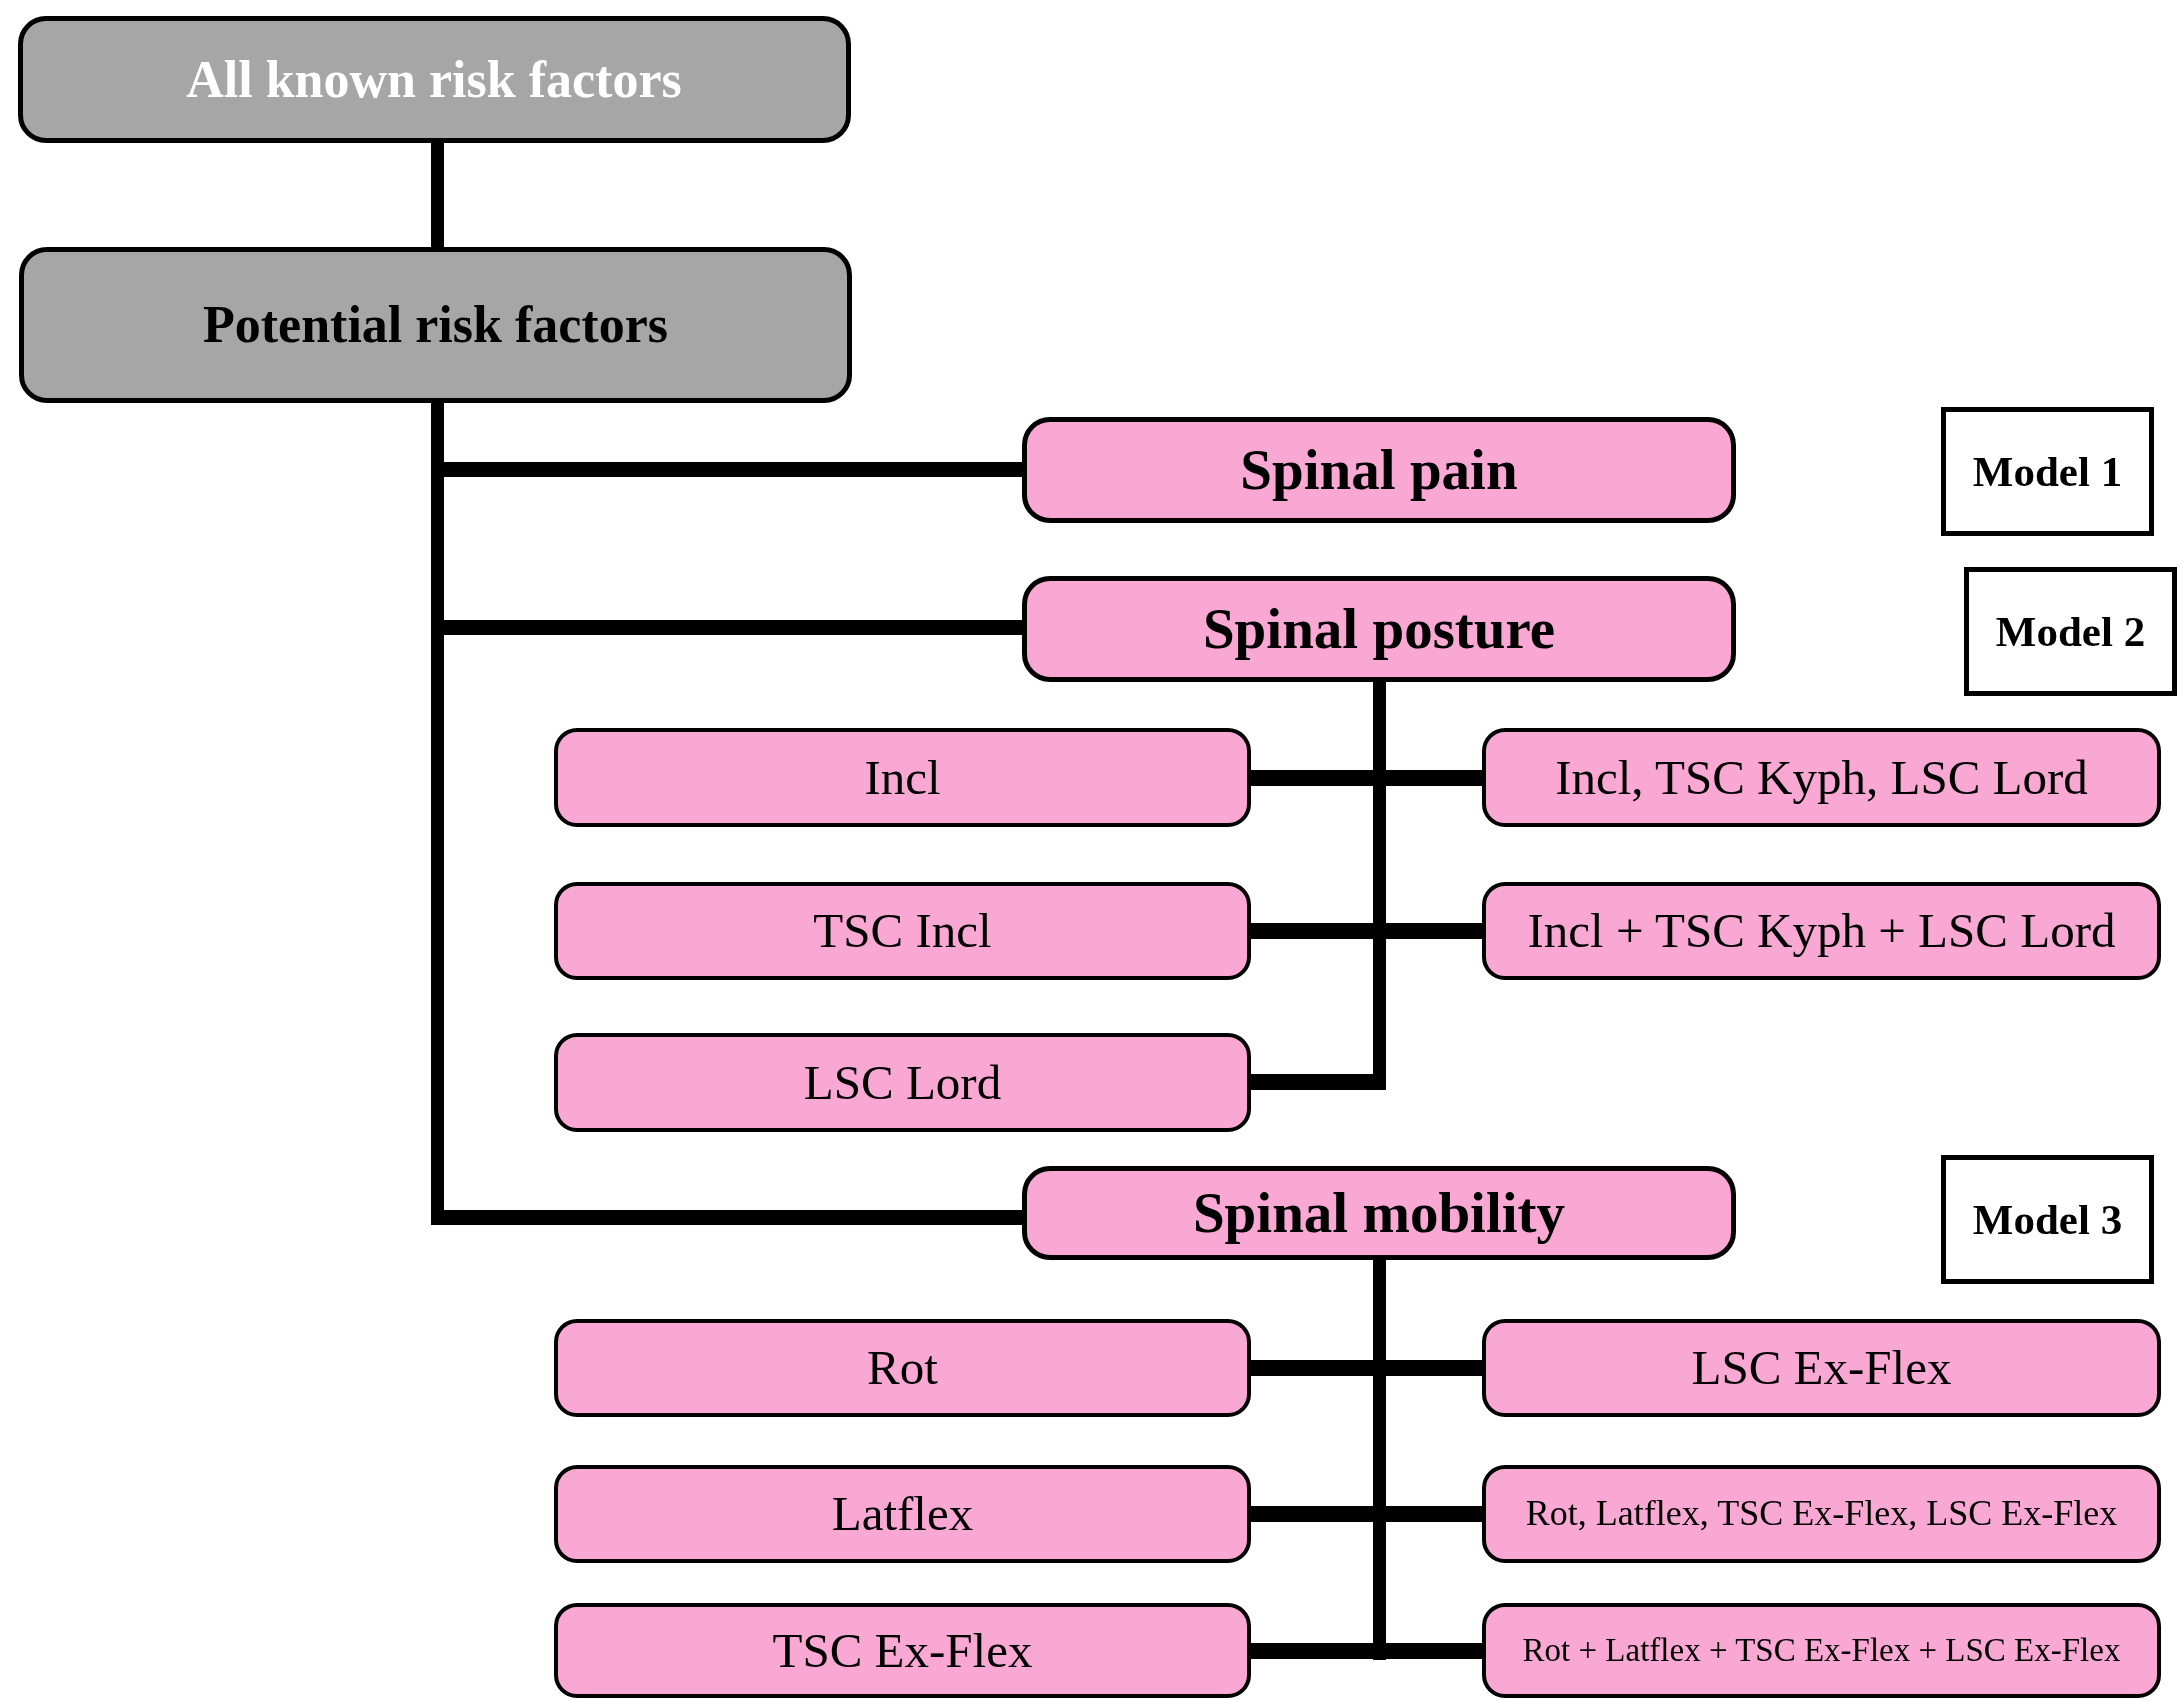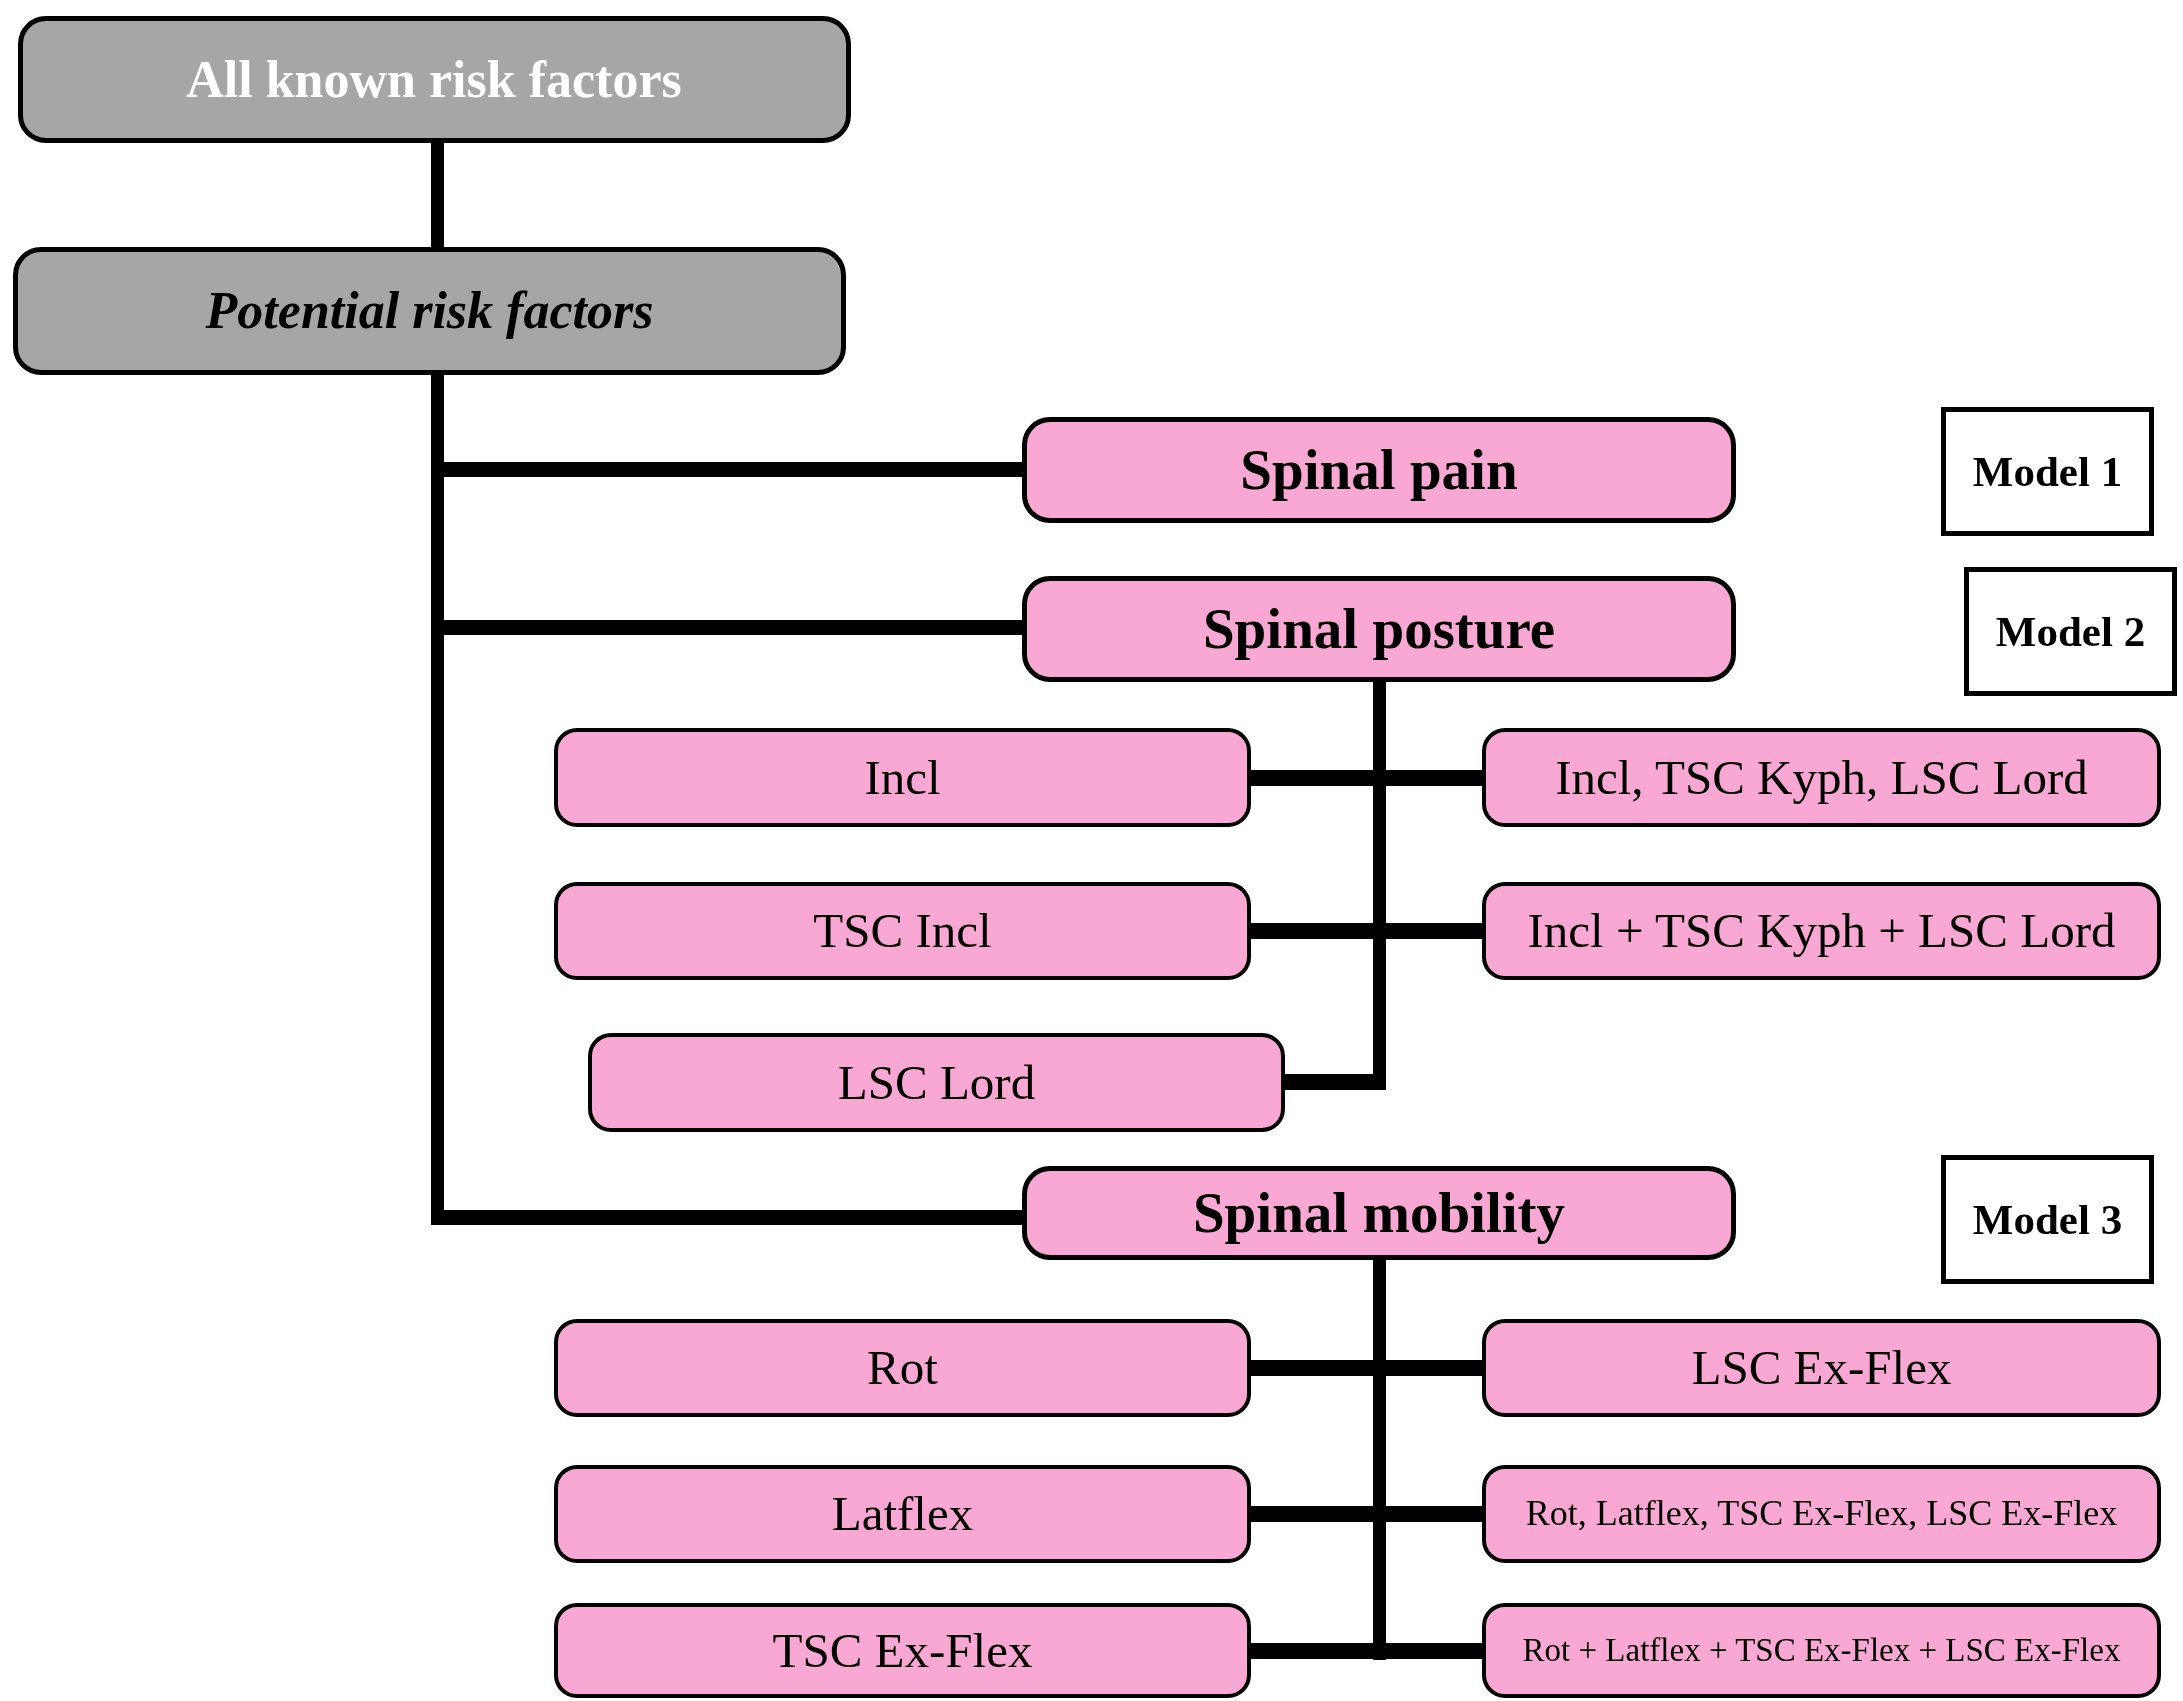--- a/index.html
+++ b/index.html
@@ -72,35 +72,35 @@
   <div class="line" style="left:1251px; top:923px; width:231px; height:16.3px;"></div>
   <div class="line" style="left:1251px; top:1074px; width:135px; height:16.3px;"></div>
 
   <div class="line" style="left:1373px; top:1257px; width:12.8px; height:403px;"></div>
   <div class="line" style="left:1251px; top:1360px; width:231px; height:16.3px;"></div>
   <div class="line" style="left:1251px; top:1506px; width:231px; height:16.3px;"></div>
   <div class="line" style="left:1251px; top:1643px; width:231px; height:16.3px;"></div>
 
   <div class="box gray-header txt-white" style="left:17.5px; top:16.3px; width:833px; height:127px;">All known risk factors</div>
 
-  <div class="box gray-header" style="left:13px; top:247px; width:833px; height:128px;font-style:italic;">Potential risk factors</div>
+  <div class="box gray-header" style="left:19px; top:247px; width:833px; height:156px;">Potential risk factors</div>
 
   <div class="box gray-branch" style="left:1022px; top:417px; width:714px; height:106px;">Spinal pain</div>
   <div class="box model-box" style="left:1941px; top:407px; width:213px; height:129px;">Model 1</div>
 
   <div class="box gray-branch" style="left:1022px; top:576px; width:714px; height:106px;">Spinal posture</div>
   <div class="box model-box" style="left:1941px; top:567px; width:213px; height:129px;margin-left:23px;">Model 2</div>
 
   <div class="box white-round" style="left:554px; top:728px; width:697px; height:99px;">Incl</div>
   <div class="box white-round" style="left:1482px; top:728px; width:679px; height:99px;">Incl, TSC Kyph, LSC Lord</div>
 
   <div class="box white-round" style="left:554px; top:882px; width:697px; height:98px;">TSC Incl</div>
   <div class="box white-round" style="left:1482px; top:882px; width:679px; height:98px;">Incl + TSC Kyph + LSC Lord</div>
 
-  <div class="box white-round" style="left:554px; top:1033px; width:697px; height:99px;margin-left:34px;">LSC Lord</div>
+  <div class="box white-round" style="left:554px; top:1033px; width:697px; height:99px;">LSC Lord</div>
 
   <div class="box gray-branch" style="left:1022px; top:1166px; width:714px; height:94px;">Spinal mobility</div>
   <div class="box model-box" style="left:1941px; top:1155px; width:213px; height:129px;">Model 3</div>
 
   <div class="box white-round" style="left:554px; top:1319px; width:697px; height:98px;">Rot</div>
   <div class="box white-round" style="left:1482px; top:1319px; width:679px; height:98px;">LSC Ex-Flex</div>
 
   <div class="box white-round" style="left:554px; top:1465px; width:697px; height:98px;">Latflex</div>
   <div class="box white-round fs-64" style="left:1482px; top:1465px; width:679px; height:98px;">Rot, Latflex, TSC Ex-Flex, LSC Ex-Flex</div>
 

